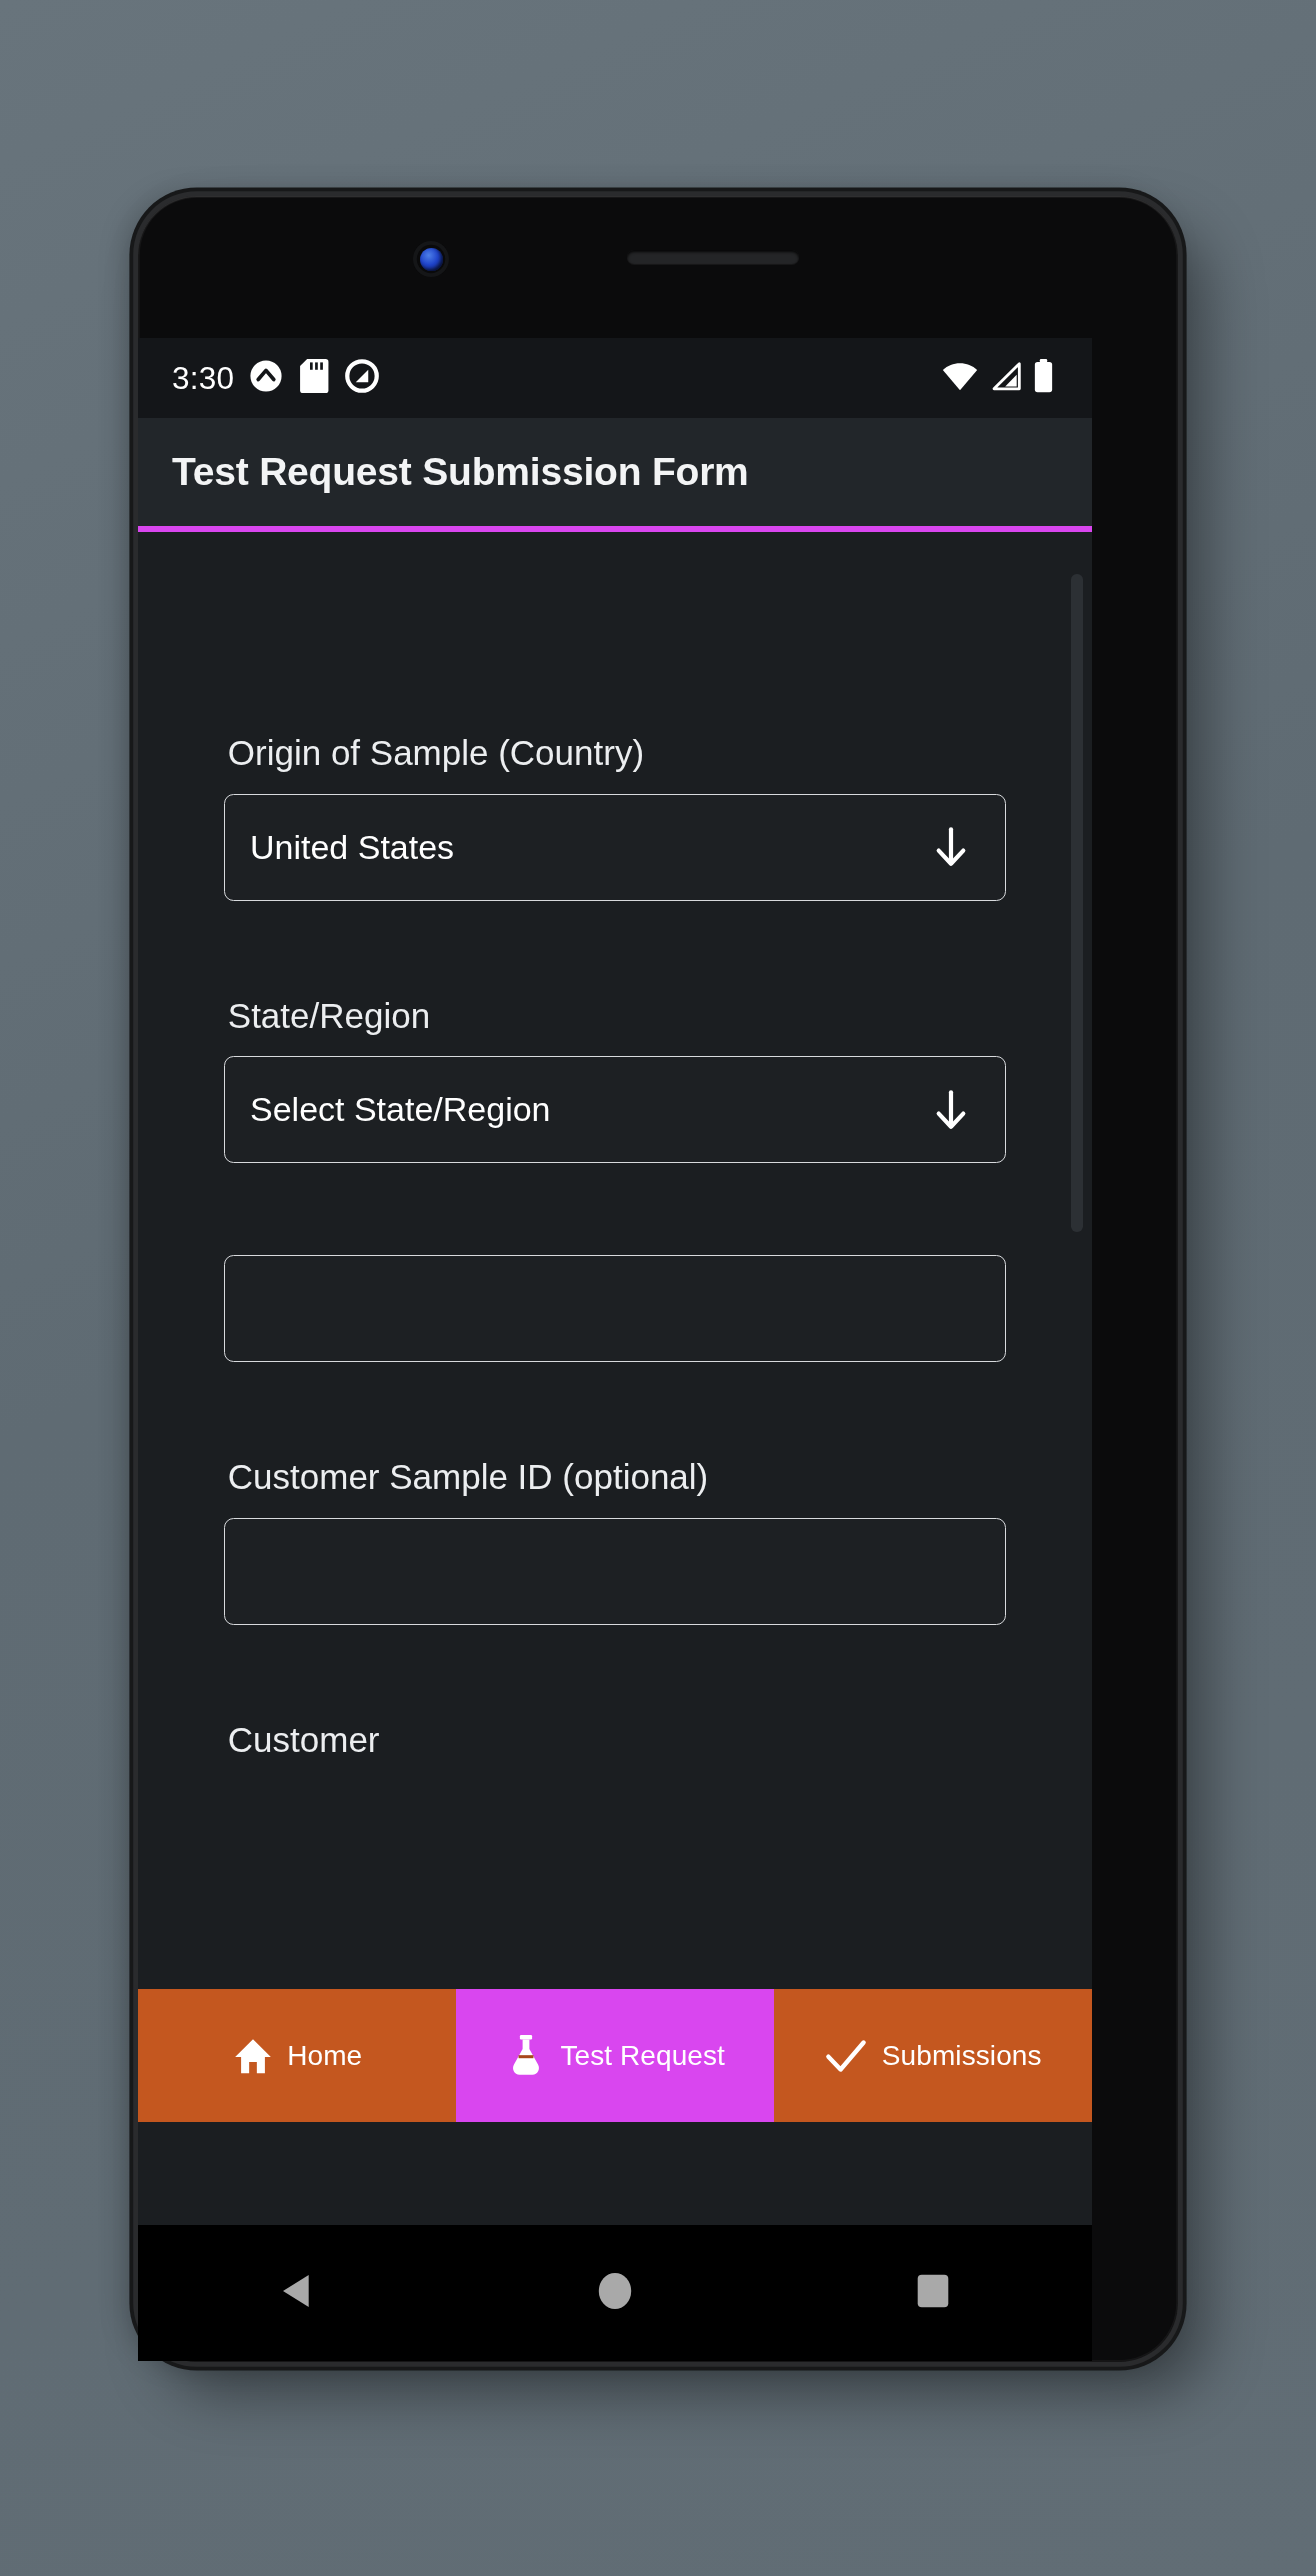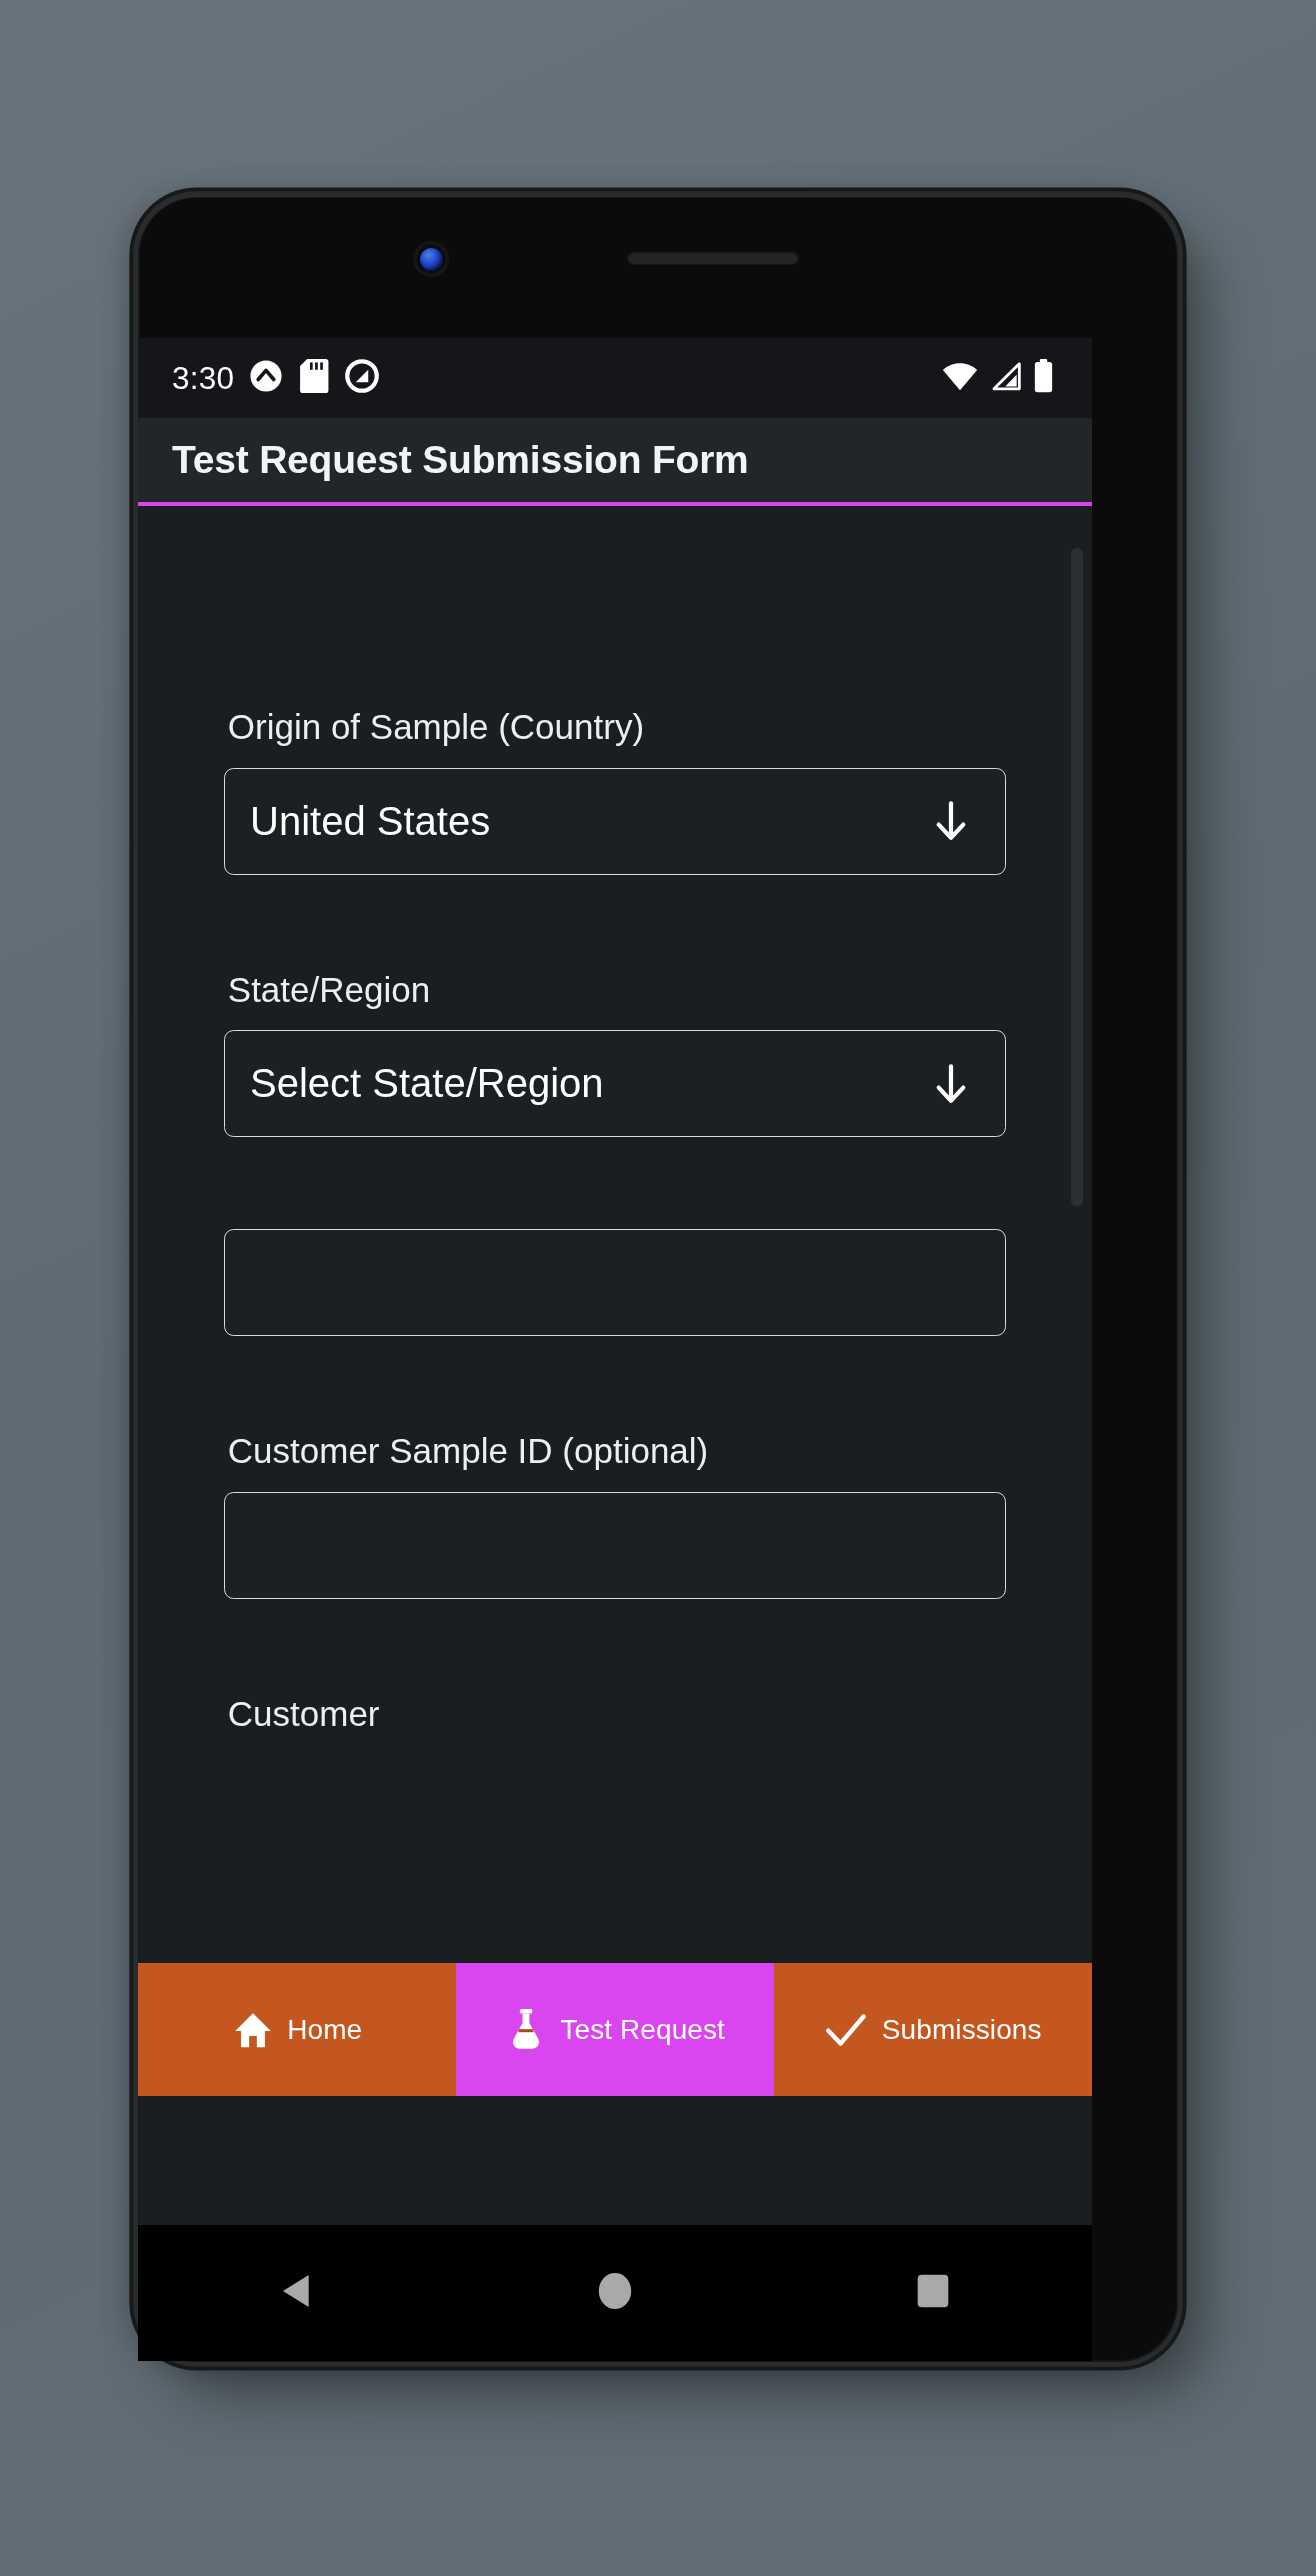--- a/index.html
+++ b/index.html
@@ -89,27 +89,27 @@
     color: #ffffff;
     font-size: 31.5px;
     letter-spacing: 0.2px;
     font-family: "Liberation Sans", sans-serif;
   }
   .sb-right { margin-left:auto; display:flex; align-items:center; gap:11.4px; }
   .sb-icon { display:block; }
 
   
   .appbar {
-    height: 88px;
+    height: 114px;
     background: #22262a;
     display: flex;
     align-items: center;
     padding-left: 34px;
     box-sizing: border-box;
-    border-bottom: 4px solid #d946ef;
+    border-bottom: 6px solid #d946ef;
   }
   .appbar-title {
     color: #f3f4f5;
     font-size: 39px;
     font-weight: bold;
     letter-spacing: -0.2px;
   }
 
   
   .content {
@@ -139,21 +139,21 @@
     border: 1.9px solid #d8dadd;
     border-radius: 9.5px;
     background: #1d2023;
     box-sizing: border-box;
     display: flex;
     align-items: center;
     padding: 0 25px;
   }
   .input-value {
     color: #ffffff;
-    font-size: 40px;
+    font-size: 34px;
     white-space: nowrap;
     overflow: hidden;
   }
   .drop-arrow {
     margin-left: auto;
     padding-right: 11.4px;
     display: flex;
     align-items: center;
   }
 

